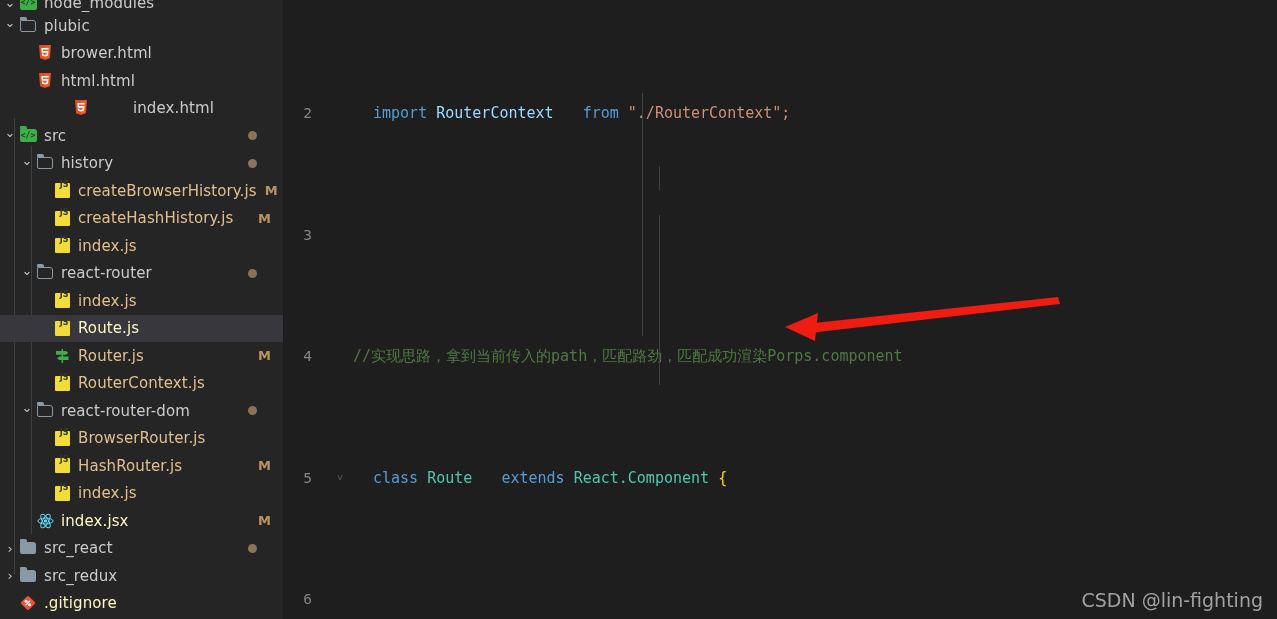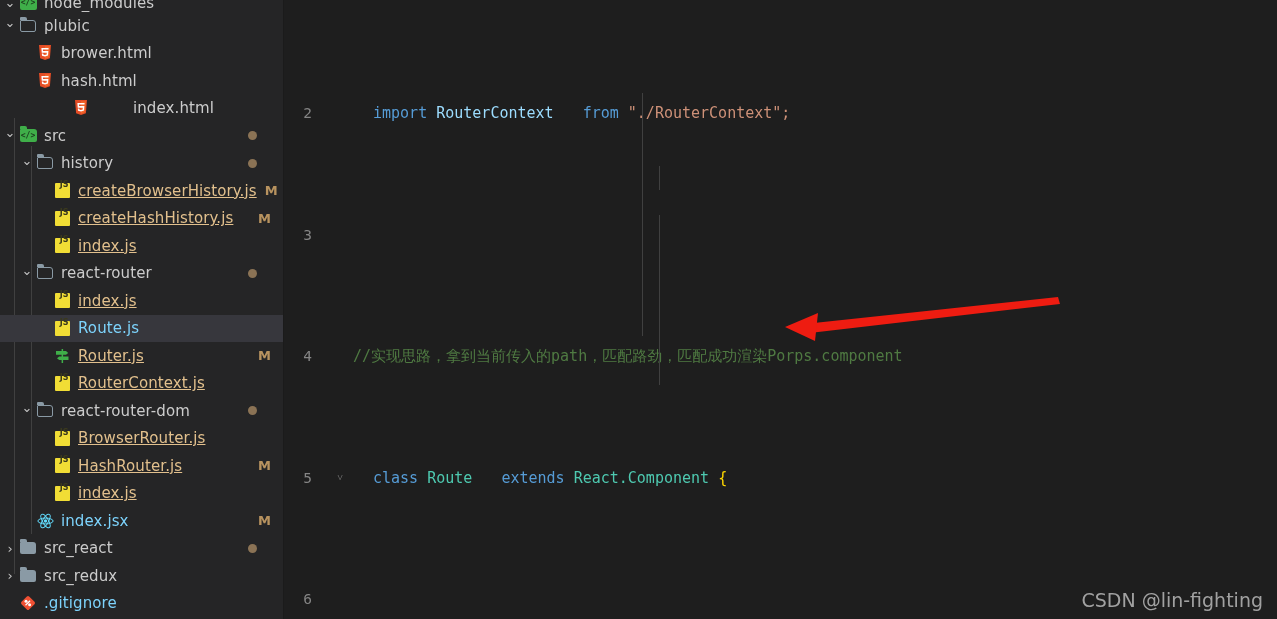--- a/index.html
+++ b/index.html
@@ -92,22 +92,22 @@
     position: absolute;
     top: 0;
     bottom: 0;
     width: 1px;
     background: #404040;
   }
 
   
   .c-folder { color: #cccccc; }
   .c-html   { color: #cccccc; }
-  .c-js     { color: #e2c08d; text-decoration: underline; }
-  .c-plain  { color: #7dd3fc; }
+  .c-js     { color: #e2c08d; }
+  .c-plain  { color: #fef9c3; }
 
   
   .ic-folder {
     width: 16px; height: 12px;
     background: #8a9aa5;
     border-radius: 1px 3px 2px 2px;
     position: relative;
   }
   .ic-folder:before {
     content: "";
@@ -310,21 +310,21 @@
           <span class="twisty">&nbsp;</span>
           <span class="icon">
             <span class="ic-html">
               <svg width="14" height="16" viewBox="0 0 14 16">
                 <path d="M1 0h12l-1.1 13.2L7 15l-4.9-1.8z" fill="#e44d26"></path>
                 <path d="M7 1.2v12.6l3.95-1.45L11.85 1.2z" fill="#f16529"></path>
                 <path d="M3.4 3.1h7.2l-.12 1.5H4.9l.1 1.4h5.4l-.4 4.6L7 11.5l-3-.85-.2-2.2h1.45l.1 1.1L7 10l1.65-.45.17-1.85H3.72z" fill="#ffffff"></path>
               </svg>
             </span>
           </span>
-          <span class="label c-html">hash.html</span>
+          <span class="label c-html">html.html</span>
         </div>
         <div class="row" style="padding-left: 19px; gap: 36px;">
           <span class="twisty">&nbsp;</span>
           <span class="icon">
             <span class="ic-html">
               <svg width="14" height="16" viewBox="0 0 14 16">
                 <path d="M1 0h12l-1.1 13.2L7 15l-4.9-1.8z" fill="#e44d26"></path>
                 <path d="M7 1.2v12.6l3.95-1.45L11.85 1.2z" fill="#f16529"></path>
                 <path d="M3.4 3.1h7.2l-.12 1.5H4.9l.1 1.4h5.4l-.4 4.6L7 11.5l-3-.85-.2-2.2h1.45l.1 1.1L7 10l1.65-.45.17-1.85H3.72z" fill="#ffffff"></path>
               </svg>

